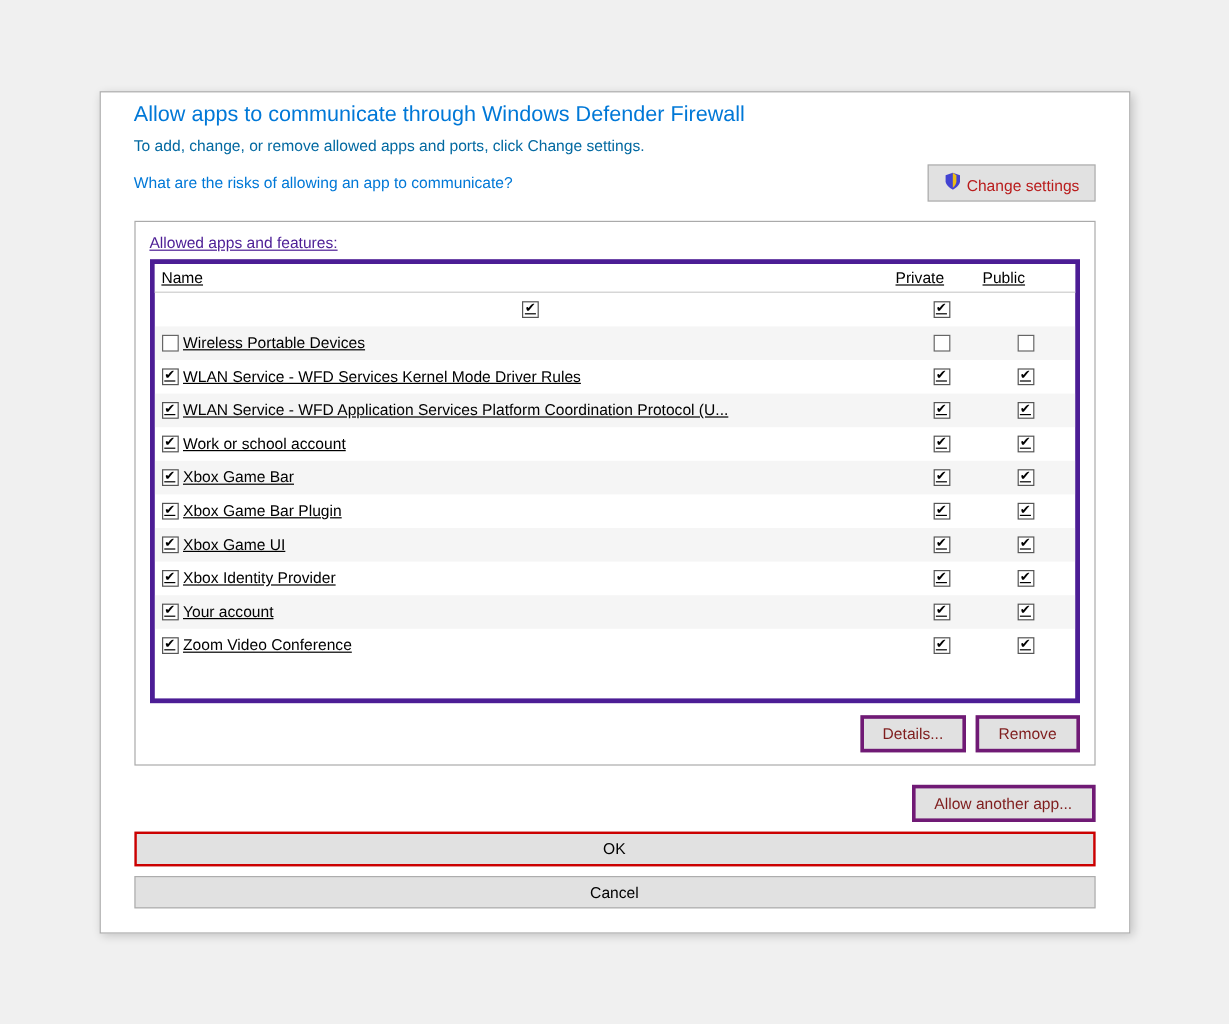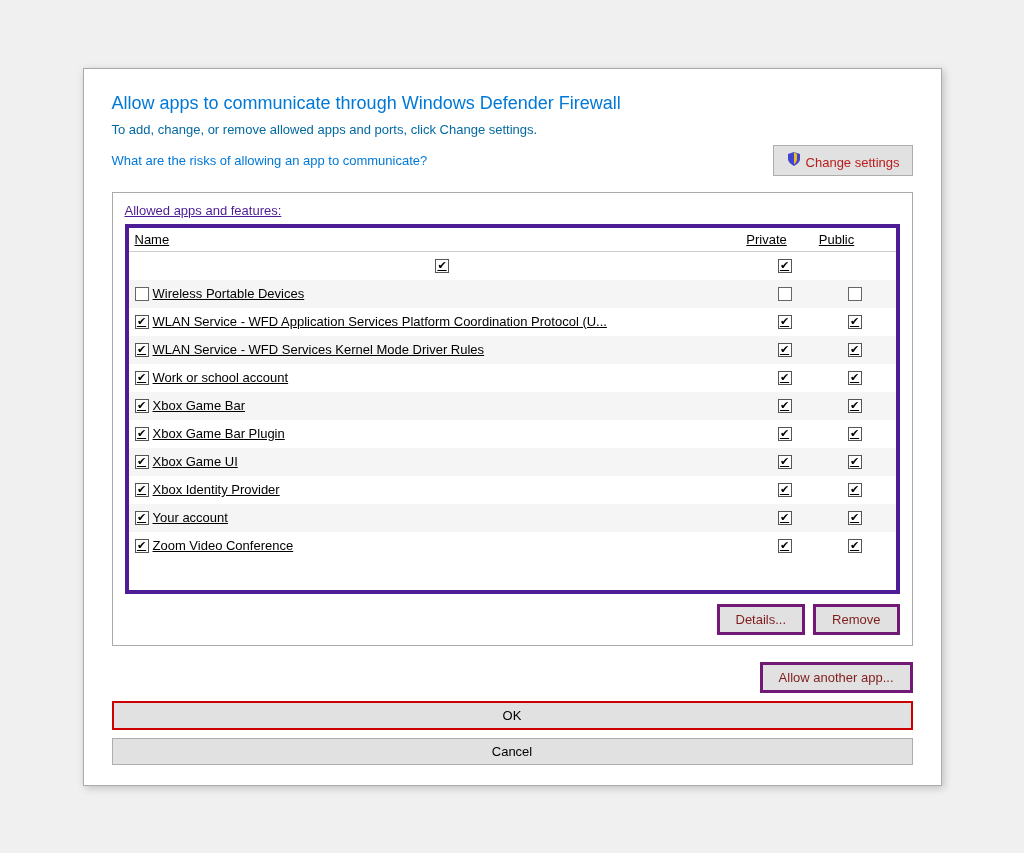--- a/index.html
+++ b/index.html
@@ -10,21 +10,21 @@
       color: #000;
       width: 1024px;
       min-height: 853px;
       display: flex;
       align-items: center;
       justify-content: center;
     }
     .dialog {
       background: #fff;
       width: 859px;
-      padding: 24px 28px 20px 28px;
+      padding: 8px 28px 20px 28px;
       border: 1px solid #aaa;
       box-shadow: 2px 2px 8px rgba(0,0,0,0.2);
     }
     .dialog-title {
       font-size: 18px;
       color: #0078d7;
       font-weight: 400;
       margin-bottom: 8px;
     }
     .dialog-subtitle {
@@ -230,33 +230,33 @@
             <div class="cell-private">
               <span class="cb"></span>
             </div>
             <div class="cell-public">
               <span class="cb"></span>
             </div>
           </div>
           <div class="table-row">
             <div class="cell-name">
               <span class="cb checked"></span>
+              <span>WLAN Service - WFD Services Kernel Mode Driver Rules</span>
+            </div>
+            <div class="cell-private">
+              <span class="cb checked"></span>
+            </div>
+            <div class="cell-public">
+              <span class="cb checked"></span>
+            </div>
+          </div>
+          <div class="table-row">
+            <div class="cell-name">
+              <span class="cb checked"></span>
               <span>WLAN Service - WFD Application Services Platform Coordination Protocol (U...</span>
-            </div>
-            <div class="cell-private">
-              <span class="cb checked"></span>
-            </div>
-            <div class="cell-public">
-              <span class="cb checked"></span>
-            </div>
-          </div>
-          <div class="table-row">
-            <div class="cell-name">
-              <span class="cb checked"></span>
-              <span>WLAN Service - WFD Services Kernel Mode Driver Rules</span>
             </div>
             <div class="cell-private">
               <span class="cb checked"></span>
             </div>
             <div class="cell-public">
               <span class="cb checked"></span>
             </div>
           </div>
           <div class="table-row">
             <div class="cell-name">

